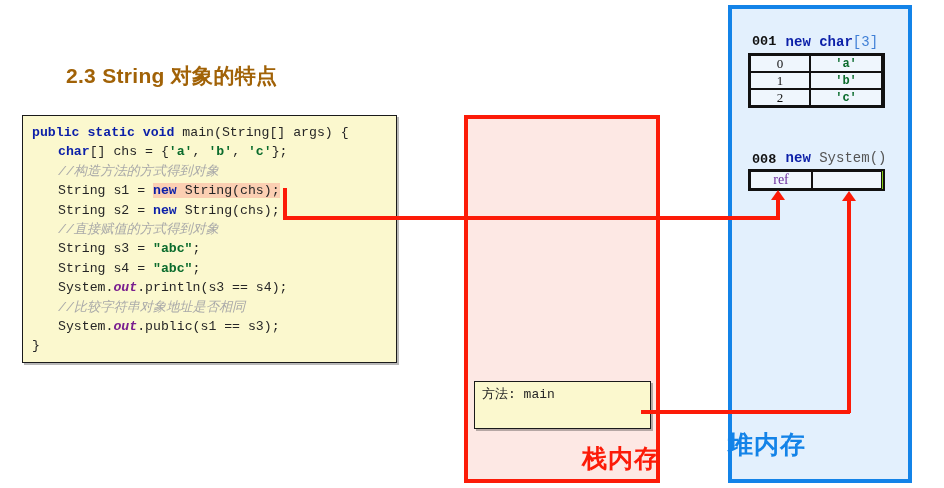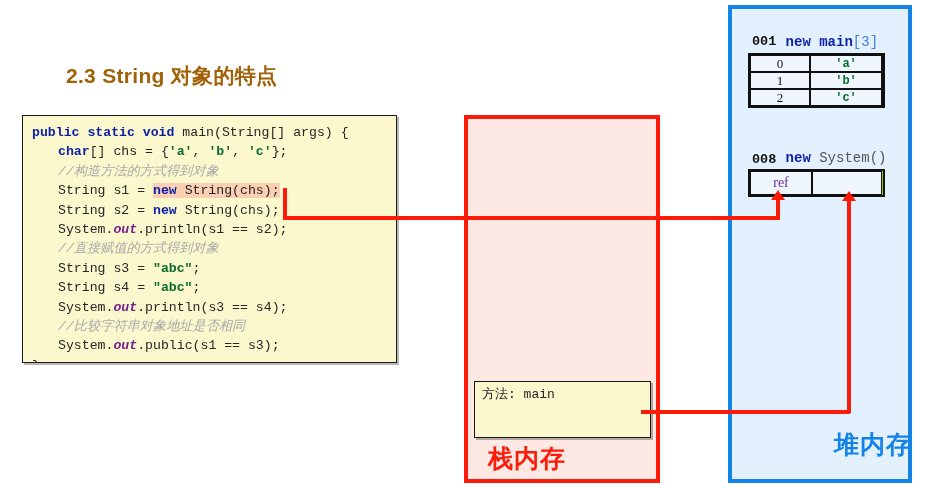--- a/index.html
+++ b/index.html
@@ -58,59 +58,59 @@
   #stack-region {
     position: absolute;
     left: 464px; top: 115px;
     width: 196px; height: 368px;
     background: #fde8e4;
     border: 4px solid #fc1b08;
   }
   #stack-frame {
     position: absolute;
     left: 474px; top: 381px;
-    width: 177px; height: 57px;
+    width: 177px; height: 48px;
     background: #fbf8ce;
     border: 1.6px solid #1a1a1a;
     box-shadow: 2px 2px 0 rgba(0,0,0,0.28);
     padding: 4px 0 0 7px;
   }
   .stack-line {
     font-family: "Liberation Mono", monospace;
     font-size: 13px;
     line-height: 17px;
     white-space: pre;
     color: #262626;
   }
   .stack-line .addr { font-weight: bold; color: #111; }
   #stack-label {
     position: absolute;
-    left: 488px; top: 442px;
+    left: 464px; top: 442px;
     width: 196px;
-    text-align: left;
+    text-align: right;
     font-family: "Liberation Sans", sans-serif;
     font-size: 25px;
     font-weight: bold;
     color: #fc1b08;
     letter-spacing: 1px;
   }
 
   
   #heap-region {
     position: absolute;
     left: 728px; top: 5px;
     width: 184px; height: 478px;
     background: #e3f0fd;
     border: 4px solid #1383e8;
   }
   #heap-label {
     position: absolute;
     left: 728px; top: 428px;
     width: 184px;
-    text-align: right;
+    text-align: left;
     font-family: "Liberation Sans", sans-serif;
     font-size: 25px;
     font-weight: bold;
     color: #1383e8;
     letter-spacing: 1px;
   }
   .heap-head {
     position: absolute;
     font-family: "Liberation Mono", monospace;
     font-size: 14px;
@@ -151,21 +151,21 @@
     color: #0a6b2c;
     font-family: "Liberation Mono", monospace;
     font-weight: bold;
     font-size: 12px;
   }
 
   
   #string-box {
     position: absolute;
     left: 748px; top: 169px;
-    width: 137px; height: 28px;
+    width: 137px; height: 22px;
     border: 2.5px solid #111;
     background: #84cc16;
     display: flex;
   }
   #string-box .cell {
     background: #eff6fd;
     border: 1.5px solid #111;
     display: flex; align-items: center; justify-content: center;
   }
   #string-box .cell-ref {
@@ -193,21 +193,20 @@
 
   <div id="page-title">2.3 String 对象的特点</div>
 
   <div id="code-box">
     <div id="code-lines">
         <div class="code-line"><span class="kw">public static void</span><span> main(String[] args) {</span></div>
         <div class="code-line ind1"><span class="kw">char</span><span>[] chs = {</span><span class="chr">'a'</span><span>, </span><span class="chr">'b'</span><span>, </span><span class="chr">'c'</span><span>};</span></div>
         <div class="code-line ind1"><span class="cmt">//构造方法的方式得到对象</span></div>
         <div class="code-line ind1"><span>String s1 = </span><span class="kw-new hl">new</span><span class="hl"> String(chs);</span></div>
         <div class="code-line ind1"><span>String s2 = </span><span class="kw-new">new</span><span> String(chs);</span></div>
-        <div class="code-line ind1"><span>System.</span><span class="fld">out</span><span>.println(s1 == s2);</span></div>
         <div class="code-line ind1"><span class="cmt">//直接赋值的方式得到对象</span></div>
         <div class="code-line ind1"><span>String s3 = </span><span class="str">"abc"</span><span>;</span></div>
         <div class="code-line ind1"><span>String s4 = </span><span class="str">"abc"</span><span>;</span></div>
         <div class="code-line ind1"><span>System.</span><span class="fld">out</span><span>.println(s3 == s4);</span></div>
         <div class="code-line ind1"><span class="cmt">//比较字符串对象地址是否相同</span></div>
         <div class="code-line ind1"><span>System.</span><span class="fld">out</span><span>.public(s1 == s3);</span></div>
         <div class="code-line"><span>}</span></div>
       </div>
   </div>
 
@@ -215,21 +214,21 @@
 
   <div id="stack-frame">
     <div class="stack-line">方法: main</div>
   </div>
 
   <div id="stack-label">栈内存</div>
 
   <div id="heap-region"></div>
 
   <div class="heap-head" style="left:752px; top:18px;">
-    <span class="n">new main</span><span class="b">[3]</span>
+    <span class="n">new char</span><span class="b">[3]</span>
   </div>
   <div class="heap-addr" style="left:752px; top:34px;">001</div>
 
   <div id="char-table">
       <div class="trow">
         <div class="cell cell-idx">0</div>
         <div class="cell cell-val">'a'</div>
       </div>
       <div class="trow">
         <div class="cell cell-idx">1</div>

